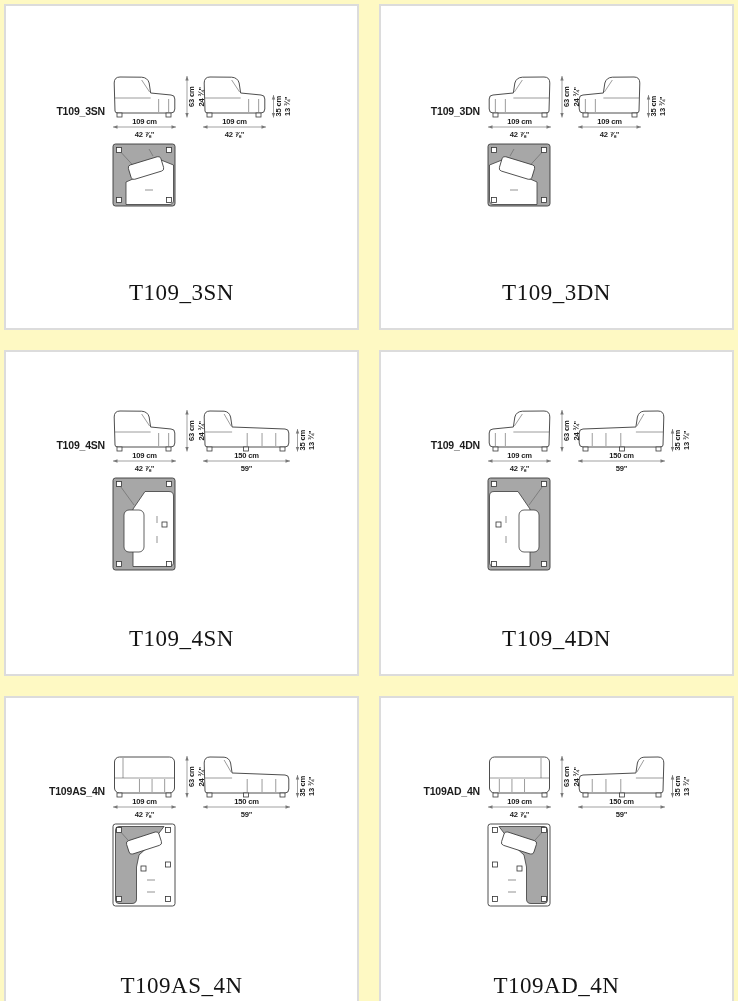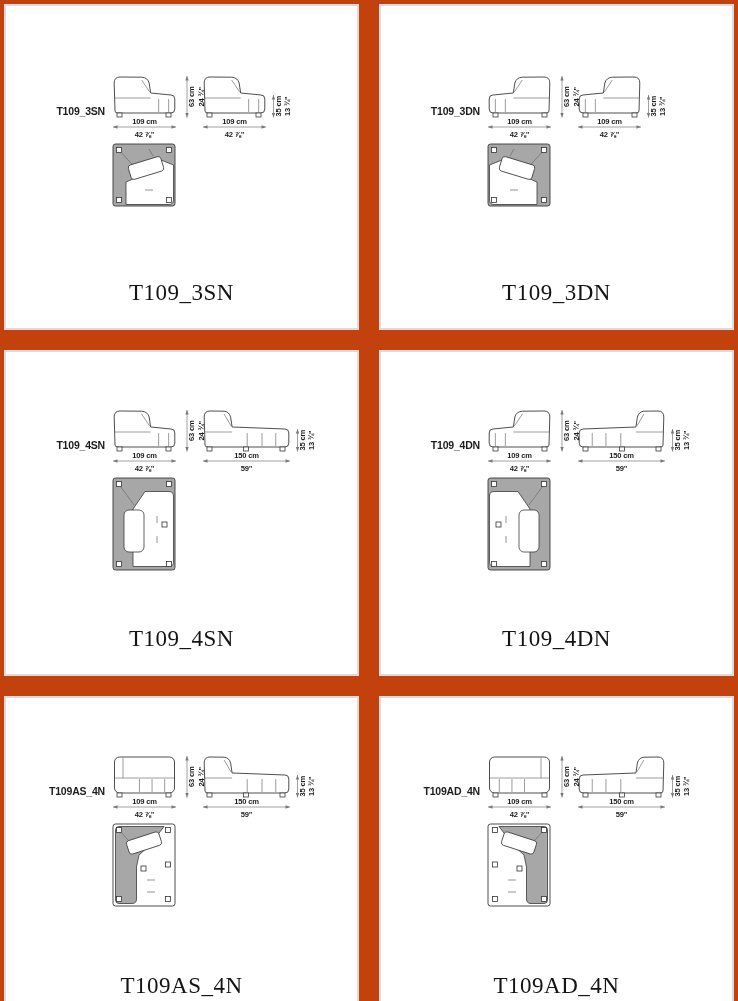--- a/index.html
+++ b/index.html
@@ -6,21 +6,21 @@
   body{
     width:738px;height:1001px;box-sizing:border-box;
     font-family:"Liberation Sans",sans-serif;
     -webkit-font-smoothing:antialiased;
   }
   .grid{
     box-sizing:border-box;width:738px;height:1001px;
     padding:4px;display:grid;
     grid-template-columns:1fr 1fr;
     grid-template-rows:326px 326px 327px;
-    column-gap:20px;row-gap:7px;background:#c2410c;gap:20px;
+    column-gap:20px;row-gap:7px;background:#fef9c3;gap:20px;
   }
   .cell{
     position:relative;background:#ffffff;
     border:2px solid #dcdcdc;overflow:hidden;
   }
   .drawing{display:block;margin:38px 0 0 1px;}
   .caption{
     position:absolute;left:0;right:0;bottom:22px;
     text-align:center;
     font-family:"Liberation Serif",serif;

